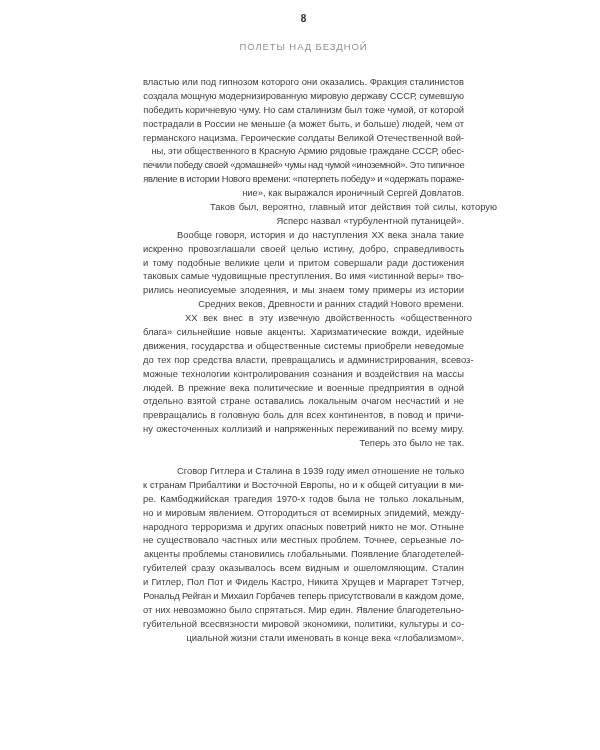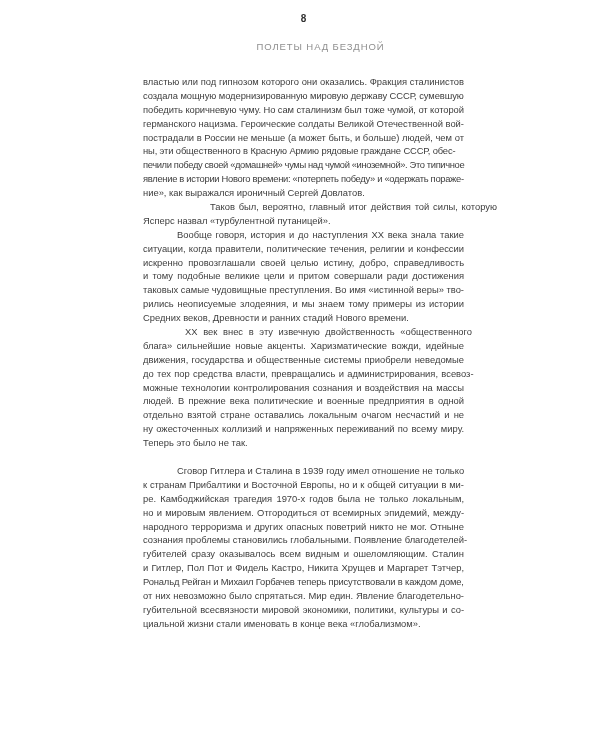--- a/index.html
+++ b/index.html
@@ -23,85 +23,87 @@
     left: 143px;
     width: 321px;
     text-align: center;
     font-size: 10px;
     font-weight: bold;
     color: var(--page-number, #303030);
   }
   .running-title {
     position: absolute;
     top: 41px;
-    left: 160px;
+    left: 143px;
     width: 321px;
     text-align: center;
     font-size: 9.5px;
     letter-spacing: 0.9px;
     color: var(--running-title, #8f8f8f);
   }
   .text-column {
     position: absolute;
     top: 75px;
     left: 143px;
     width: 321px;
     font-size: 9.4px;
     color: var(--body-text, #3d3d3d);
   }
   .line {
     height: 13.9px;
     line-height: 13.9px;
     white-space: nowrap;
     overflow: visible;
+    text-align: right;
   }
   .line.indent { padding-left: 34px; }
   .line.space-before { margin-top: 13.9px; }
   .lt { display: inline-block; white-space: nowrap; }
 </style>
 </head>
 <body>
 
 <div class="page">
   <div class="page-number">8</div>
   <div class="running-title">ПОЛЕТЫ НАД БЕЗДНОЙ</div>
   <div class="text-column">
       <div class="line"><span class="lt" style="word-spacing: 0.09px;">властью или под гипнозом которого они оказались. Фракция сталинистов</span></div>
       <div class="line"><span class="lt" style="letter-spacing: -0.07px;">создала мощную модернизированную мировую державу СССР, сумевшую</span></div>
       <div class="line"><span class="lt" style="letter-spacing: -0.07px;">победить коричневую чуму. Но сам сталинизм был тоже чумой, от которой</span></div>
+      <div class="line"><span class="lt" style="word-spacing: 0.01px;">пострадали в России не меньше (а может быть, и больше) людей, чем от</span></div>
       <div class="line"><span class="lt" style="word-spacing: 0px;">германского нацизма. Героические солдаты Великой Отечественной вой-</span></div>
-      <div class="line"><span class="lt" style="word-spacing: 0.01px;">пострадали в России не меньше (а может быть, и больше) людей, чем от</span></div>
       <div class="line"><span class="lt" style="letter-spacing: -0.13px;">ны, эти общественного в Красную Армию рядовые граждане СССР, обес-</span></div>
       <div class="line"><span class="lt" style="letter-spacing: -0.37px;">печили победу своей «домашней» чумы над чумой «иноземной». Это типичное</span></div>
       <div class="line"><span class="lt" style="letter-spacing: -0.3px;">явление в истории Нового времени: «потерпеть победу» и «одержать пораже-</span></div>
       <div class="line last"><span class="lt">ние», как выражался ироничный Сергей Довлатов.</span></div>
       <div class="line indent"><span class="lt" style="word-spacing: 1.13px; margin-left: 33px;">Таков был, вероятно, главный итог действия той силы, которую</span></div>
       <div class="line last"><span class="lt">Ясперс назвал «турбулентной путаницей».</span></div>
       <div class="line indent"><span class="lt" style="word-spacing: 1.08px;">Вообще говоря, история и до наступления XX века знала такие</span></div>
-      <div class="line"><span class="lt" style="word-spacing: 0.67px;">ситуации, когда правители, политические течения, религии и конфессии</span></div>
       <div class="line"><span class="lt" style="word-spacing: 2.53px;">искренно провозглашали своей целью истину, добро, справедливость</span></div>
       <div class="line"><span class="lt" style="word-spacing: 1.57px;">и тому подобные великие цели и притом совершали ради достижения</span></div>
       <div class="line"><span class="lt" style="word-spacing: 0px;">таковых самые чудовищные преступления. Во имя «истинной веры» тво-</span></div>
       <div class="line"><span class="lt" style="word-spacing: 1.14px;">рились неописуемые злодеяния, и мы знаем тому примеры из истории</span></div>
       <div class="line last"><span class="lt">Средних веков, Древности и ранних стадий Нового времени.</span></div>
       <div class="line indent"><span class="lt" style="word-spacing: 3.04px; margin-left: 8px;">ХХ век внес в эту извечную двойственность «общественного</span></div>
       <div class="line"><span class="lt" style="word-spacing: 1.98px;">блага» сильнейшие новые акценты. Харизматические вожди, идейные</span></div>
       <div class="line"><span class="lt" style="word-spacing: 0.69px;">движения, государства и общественные системы приобрели неведомые</span></div>
       <div class="line"><span class="lt" style="word-spacing: 0.69px;">до тех пор средства власти, превращались и администрирования, всевоз-</span></div>
       <div class="line"><span class="lt" style="word-spacing: 0.78px;">можные технологии контролирования сознания и воздействия на массы</span></div>
       <div class="line"><span class="lt" style="word-spacing: 1.56px;">людей. В прежние века политические и военные предприятия в одной</span></div>
       <div class="line"><span class="lt" style="word-spacing: 1.57px;">отдельно взятой стране оставались локальным очагом несчастий и не</span></div>
+      <div class="line"><span class="lt" style="word-spacing: 0.76px;">превращались в головную боль для всех континентов, в повод и причи-</span></div>
       <div class="line"><span class="lt" style="word-spacing: 0.79px;">ну ожесточенных коллизий и напряженных переживаний по всему миру.</span></div>
       <div class="line last"><span class="lt">Теперь это было не так.</span></div>
       <div class="line indent space-before"><span class="lt" style="letter-spacing: -0.01px;">Сговор Гитлера и Сталина в 1939 году имел отношение не только</span></div>
       <div class="line"><span class="lt" style="word-spacing: 0.18px;">к странам Прибалтики и Восточной Европы, но и к общей ситуации в ми-</span></div>
       <div class="line"><span class="lt" style="word-spacing: 1.65px;">ре. Камбоджийская трагедия 1970-х годов была не только локальным,</span></div>
       <div class="line"><span class="lt" style="word-spacing: 0.65px;">но и мировым явлением. Отгородиться от всемирных эпидемий, между-</span></div>
       <div class="line"><span class="lt" style="word-spacing: 0.63px;">народного терроризма и других опасных поветрий никто не мог. Отныне</span></div>
-      <div class="line"><span class="lt" style="word-spacing: 0.05px;">сознания проблемы становились глобальными. Появление благодетелей-</span></div>
+      <div class="line"><span class="lt" style="word-spacing: 0.64px;">не существовало частных или местных проблем. Точнее, серьезные ло-</span></div>
+      <div class="line"><span class="lt" style="word-spacing: 0.05px;">акценты проблемы становились глобальными. Появление благодетелей-</span></div>
       <div class="line"><span class="lt" style="word-spacing: 1.7px;">губителей сразу оказывалось всем видным и ошеломляющим. Сталин</span></div>
       <div class="line"><span class="lt" style="word-spacing: 0.63px;">и Гитлер, Пол Пот и Фидель Кастро, Никита Хрущев и Маргарет Тэтчер,</span></div>
       <div class="line"><span class="lt" style="letter-spacing: -0.15px;">Рональд Рейган и Михаил Горбачев теперь присутствовали в каждом доме,</span></div>
       <div class="line"><span class="lt" style="word-spacing: 0.31px;">от них невозможно было спрятаться. Мир един. Явление благодетельно-</span></div>
       <div class="line"><span class="lt" style="word-spacing: 0.72px;">губительной всесвязности мировой экономики, политики, культуры и со-</span></div>
       <div class="line last"><span class="lt">циальной жизни стали именовать в конце века «глобализмом».</span></div>
     </div>
 </div>
 
 </body></html>

